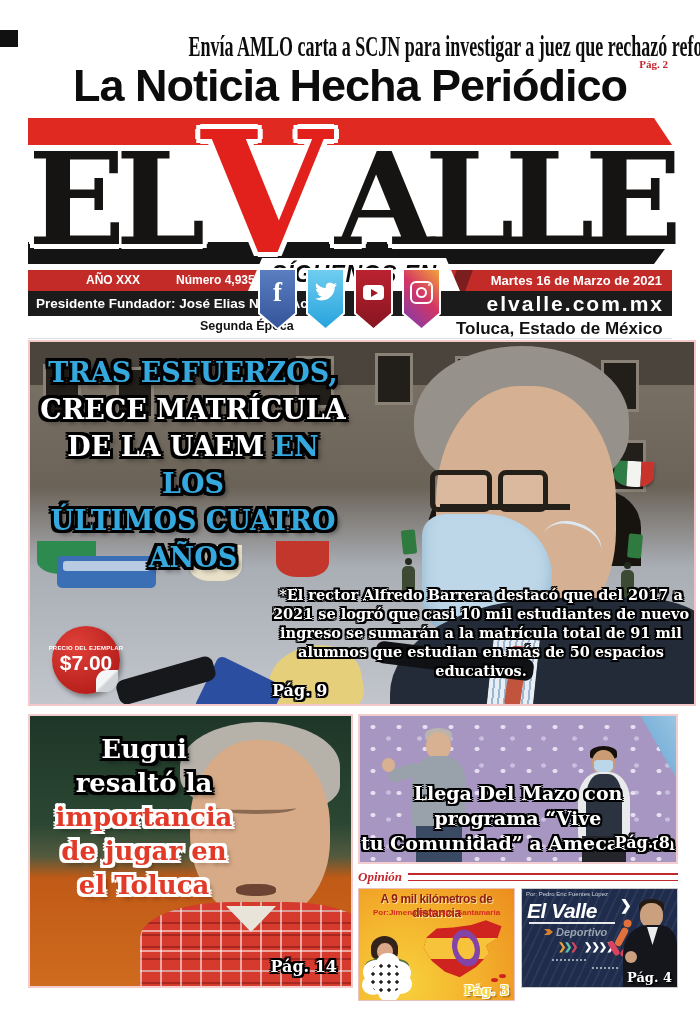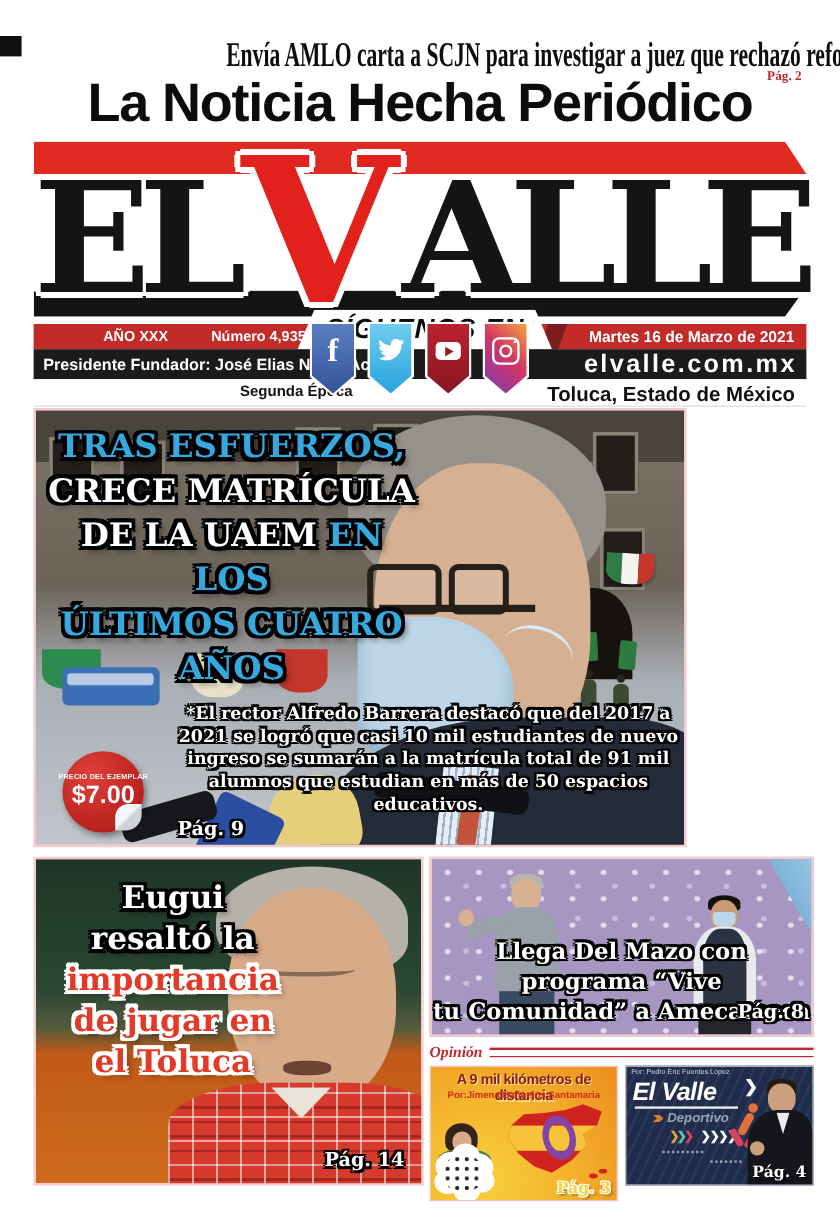--- a/index.html
+++ b/index.html
@@ -78,21 +78,21 @@
   .yt-box{width:21px;height:15px;background:#fff;border-radius:4px;position:relative;}
   .yt-box::after{content:"";position:absolute;left:8px;top:4px;border-left:7px solid #a01a26;
         border-top:4px solid transparent;border-bottom:4px solid transparent;}
   .ig-box{width:19px;height:19px;border:2.5px solid #fff;border-radius:6px;position:relative;}
   .ig-box::after{content:"";position:absolute;left:4px;top:4px;width:7px;height:7px;
         border:2px solid #fff;border-radius:50%;}
   .ig-box::before{content:"";position:absolute;right:1px;top:1px;width:2.5px;height:2.5px;
         background:#fff;border-radius:50%;}
 
   
-  .main-photo{position:absolute;left:28px;top:340px;width:544px;height:366px;
+  .main-photo{position:absolute;left:28px;top:340px;width:668px;height:366px;
         border:2px solid #f3c9c9;box-sizing:border-box;overflow:hidden;
         background:linear-gradient(180deg,#7d7468 0%,#6b6358 40%,#a9adb4 62%,#c2c6cc 100%);}
   .bld-band{position:absolute;left:0;top:0;width:100%;height:12%;background:#4a443c;}
   .bld-win{position:absolute;width:32px;height:46px;background:#221e19;border:3px solid #8a8276;}
   .bld-arch{position:absolute;background:#17140f;border-radius:50% 50% 0 0;}
   .mx-flag{position:absolute;width:40px;height:26px;display:flex;border-radius:0 0 45% 45%;
         overflow:hidden;box-shadow:0 2px 3px rgba(0,0,0,.4);}
   .mx-flag i{flex:1;}
   .pennant{position:absolute;border-radius:0 0 40% 40%;}
   .bus{position:absolute;left:4%;top:59%;width:15%;height:9%;background:#3a6fb5;border-radius:5px;}

